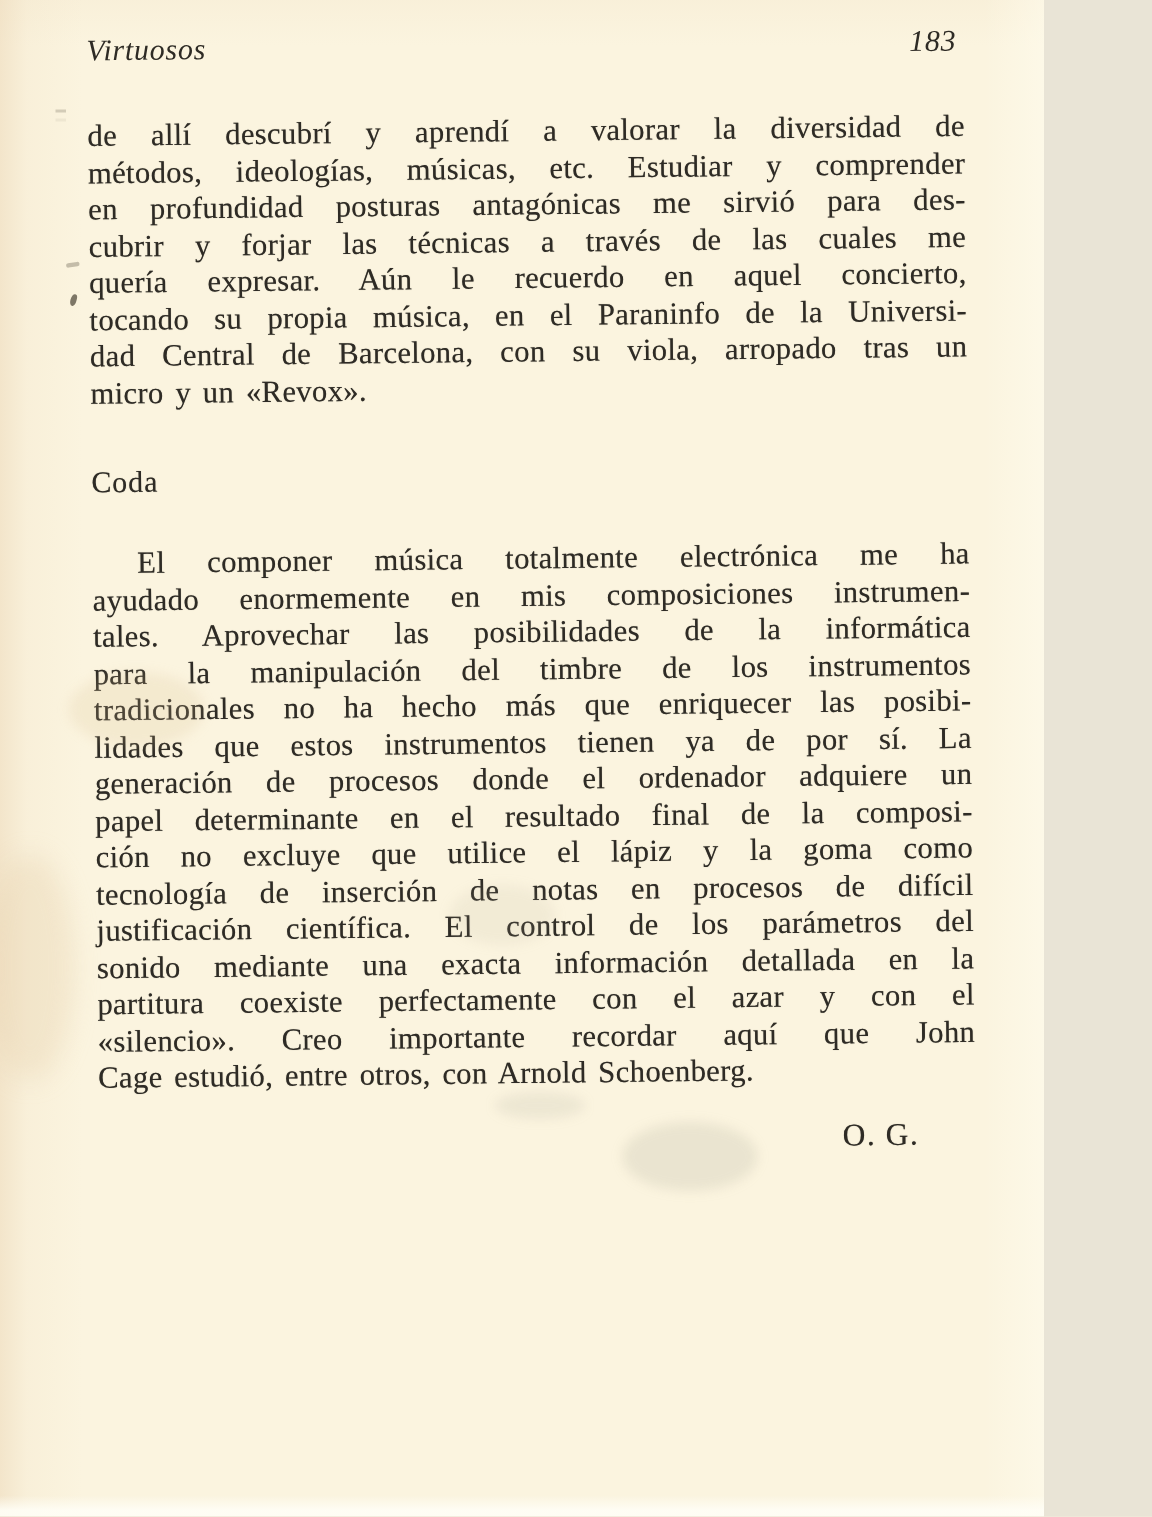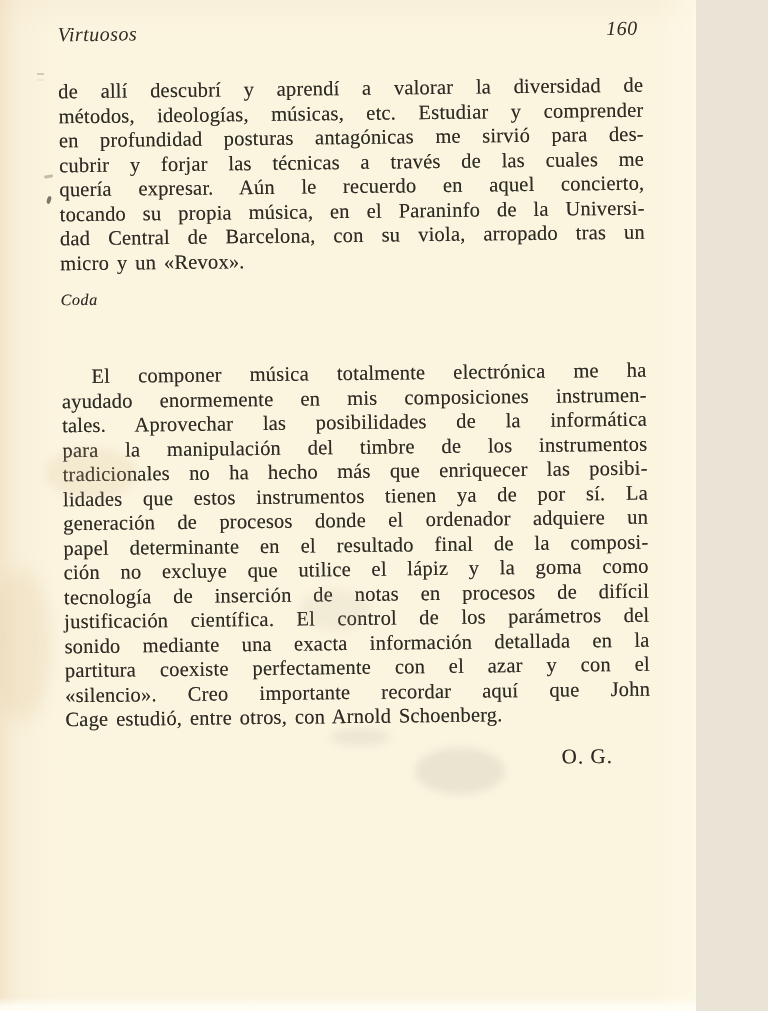--- a/index.html
+++ b/index.html
@@ -35,22 +35,22 @@
     position: absolute; left: 63px; width: 585px;
     font-size: 20.5px; line-height: 24.5px; letter-spacing: 0.2px;
     text-shadow: 0 0 0.5px rgba(46,43,37,0.55);
   }
   .p1 { top: 76px; }
   .p2 { top: 361px; }
   .tline { text-align: justify; text-align-last: justify; white-space: normal; }
   .tline-last { text-align-last: left; word-spacing: 2.5px; }
   .tline-indent { text-indent: 30px; }
   .section-heading {
-    position: absolute; top: 288px; left: 63px;
-    font-style: italic; font-size: 16px; letter-spacing: 0.6px;
+    position: absolute; top: 308px; left: 63px;
+    font-size: 20px; letter-spacing: 0.6px;
     text-shadow: 0 0 0.5px rgba(46,43,37,0.5);
   }
   .signature {
     position: absolute; top: 747px; left: 63px; width: 585px;
     text-align: right; padding-right: 38px; box-sizing: border-box;
     font-size: 21px; letter-spacing: 1px;
     text-shadow: 0 0 0.5px rgba(46,43,37,0.5);
   }
   
   .speck { position: absolute; background: #8d8573; }
@@ -80,21 +80,21 @@
 </style>
 </head>
 <body>
 
 <div class="page">
 
   <div class="tilt">
 
     <div class="runhead">
       <span>Virtuosos</span>
-      <span class="pageno">160</span>
+      <span class="pageno">183</span>
     </div>
 
     <div class="bodytext p1">
         <div class="tline">de allí descubrí y aprendí a valorar la diversidad de</div>
         <div class="tline">métodos, ideologías, músicas, etc. Estudiar y comprender</div>
         <div class="tline">en profundidad posturas antagónicas me sirvió para des-</div>
         <div class="tline">cubrir y forjar las técnicas a través de las cuales me</div>
         <div class="tline">quería expresar. Aún le recuerdo en aquel concierto,</div>
         <div class="tline">tocando su propia música, en el Paraninfo de la Universi-</div>
         <div class="tline">dad Central de Barcelona, con su viola, arropado tras un</div>

